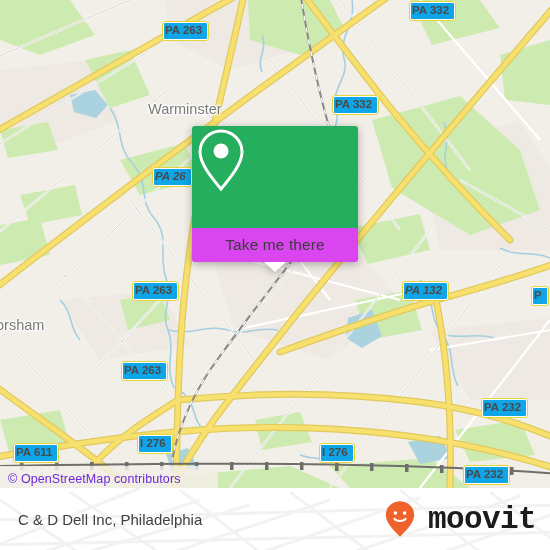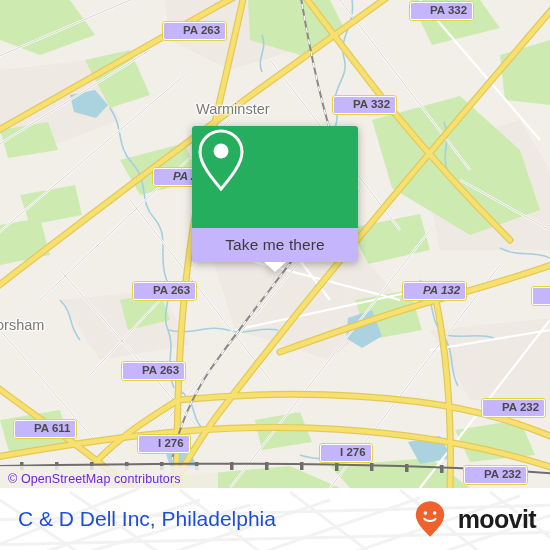--- a/index.html
+++ b/index.html
@@ -17,25 +17,25 @@
   
   .attrib{
     position:absolute;left:8px;top:472px;
     font-size:12.5px;color:#6d28d9;letter-spacing:.1px;
     white-space:nowrap;z-index:40;
   }
 
   
   .shield{
     position:absolute;z-index:30;
-    background:#c4b5fd;
+    background:#0ea5e9;
     border:1px solid #ffffff;
     outline:1px solid #e3d43a;
     border-radius:2px;
-    padding:1px 5px 2px 19px;
+    padding:1px 5px 2px 1px;
     font-size:11.5px;font-weight:bold;color:#4a4a46;
     line-height:13px;white-space:nowrap;
     box-shadow:0 0 0 1px rgba(255,255,255,.9);
   }
 
   
   .place{
     position:absolute;z-index:28;
     font-size:14.5px;color:#7a7a78;white-space:nowrap;
     text-shadow:
@@ -47,21 +47,21 @@
   .popup{
     position:absolute;left:192px;top:126px;width:166px;z-index:60;
     filter:drop-shadow(0 2px 4px rgba(0,0,0,.30));
   }
   .popup-head{
     height:102px;background:#26ae5f;
     border-radius:3px 3px 0 0;
     display:flex;align-items:center;justify-content:center;
   }
   .popup-foot{
-    height:34px;background:#c4b5fd;
+    height:34px;background:#d946ef;
     border-radius:0 0 3px 3px;
     display:flex;align-items:center;justify-content:center;
     position:relative;
   }
   .popup-foot-label{
     font-size:15.5px;color:#3b3b3b;letter-spacing:.1px;
   }
   .popup-tail{
     position:absolute;left:50%;top:100%;
     width:0;height:0;margin-left:-11px;
@@ -71,29 +71,29 @@
   }
 
   
   .footer{
     position:absolute;left:0;top:488px;width:550px;height:62px;
     background:#ffffff;overflow:hidden;
   }
   .footer .watermark{position:absolute;left:0;top:-488px;opacity:.55;}
   .footer-title{
     position:absolute;left:18px;top:50%;transform:translateY(-50%);
-    font-size:21px;color:#1d4ed8;white-space:nowrap;z-index:3;
+    font-size:15px;color:#404040;white-space:nowrap;z-index:3;
   }
   .brand{
     position:absolute;right:14px;top:50%;transform:translateY(-50%);
     display:flex;align-items:center;z-index:3;
   }
   .brand-word{
-    font-size:25px;font-weight:bold;color:#1c1c1c;
-    letter-spacing:-.6px;line-height:31px;margin-left:13px;
+    font-size:31px;font-weight:bold;color:#1c1c1c;
+    letter-spacing:-.6px;line-height:31px;margin-left:13px;font-family:Liberation Mono, monospace;
   }
 </style>
 </head>
 <body>
 
 <div class="app">
 
   <div class="map">
     <svg width="550" height="488" viewBox="0 0 550 488">
       <defs>
@@ -242,33 +242,33 @@
             <rect x="440" y="465" width="3.5" height="8"></rect>
               <rect x="475" y="466" width="3.5" height="8"></rect>
             <rect x="510" y="467" width="3.5" height="8"></rect>
           </g>
         </g>
 
         <rect x="0" y="466" width="218" height="22" fill="#f2efe9" opacity=".85"></rect>
       </g>
     </svg>
 
-    <div class="place" style="left:148px;top:101px;margin-left:48px;">Warminster</div>
+    <div class="place" style="left:148px;top:101px;">Warminster</div>
     <div class="place" style="left:-4px;top:317px;">orsham</div>
 
     <div class="shield" style="left:163px;top:22px;">PA 263</div>
     <div class="shield" style="left:410px;top:2px;">PA 332</div>
     <div class="shield" style="left:333px;top:96px;">PA 332</div>
     <div class="shield" style="left:153px;top:168px;font-style:italic;">PA 26</div>
     <div class="shield" style="left:133px;top:282px;">PA 263</div>
     <div class="shield" style="left:403px;top:282px;font-style:italic;">PA 132</div>
     <div class="shield" style="left:532px;top:287px;">P</div>
     <div class="shield" style="left:122px;top:362px;">PA 263</div>
     <div class="shield" style="left:482px;top:399px;">PA 232</div>
-    <div class="shield" style="left:14px;top:420px;">PA 611</div>
+    <div class="shield" style="left:14px;top:444px;">PA 611</div>
     <div class="shield" style="left:138px;top:435px;">I 276</div>
     <div class="shield" style="left:320px;top:444px;">I 276</div>
     <div class="shield" style="left:464px;top:466px;">PA 232</div>
 
     <div class="attrib">© OpenStreetMap contributors</div>
 
     <div class="popup">
       <div class="popup-head">
         <svg width="58" height="70" viewBox="0 0 58 70">
           <path d="M29 5 C17.4 5 8 14.4 8 26 C8 38 20 52 29 63 C38 52 50 38 50 26 C50 14.4 40.6 5 29 5 Z" fill="none" stroke="#ffffff" stroke-width="3"></path>

